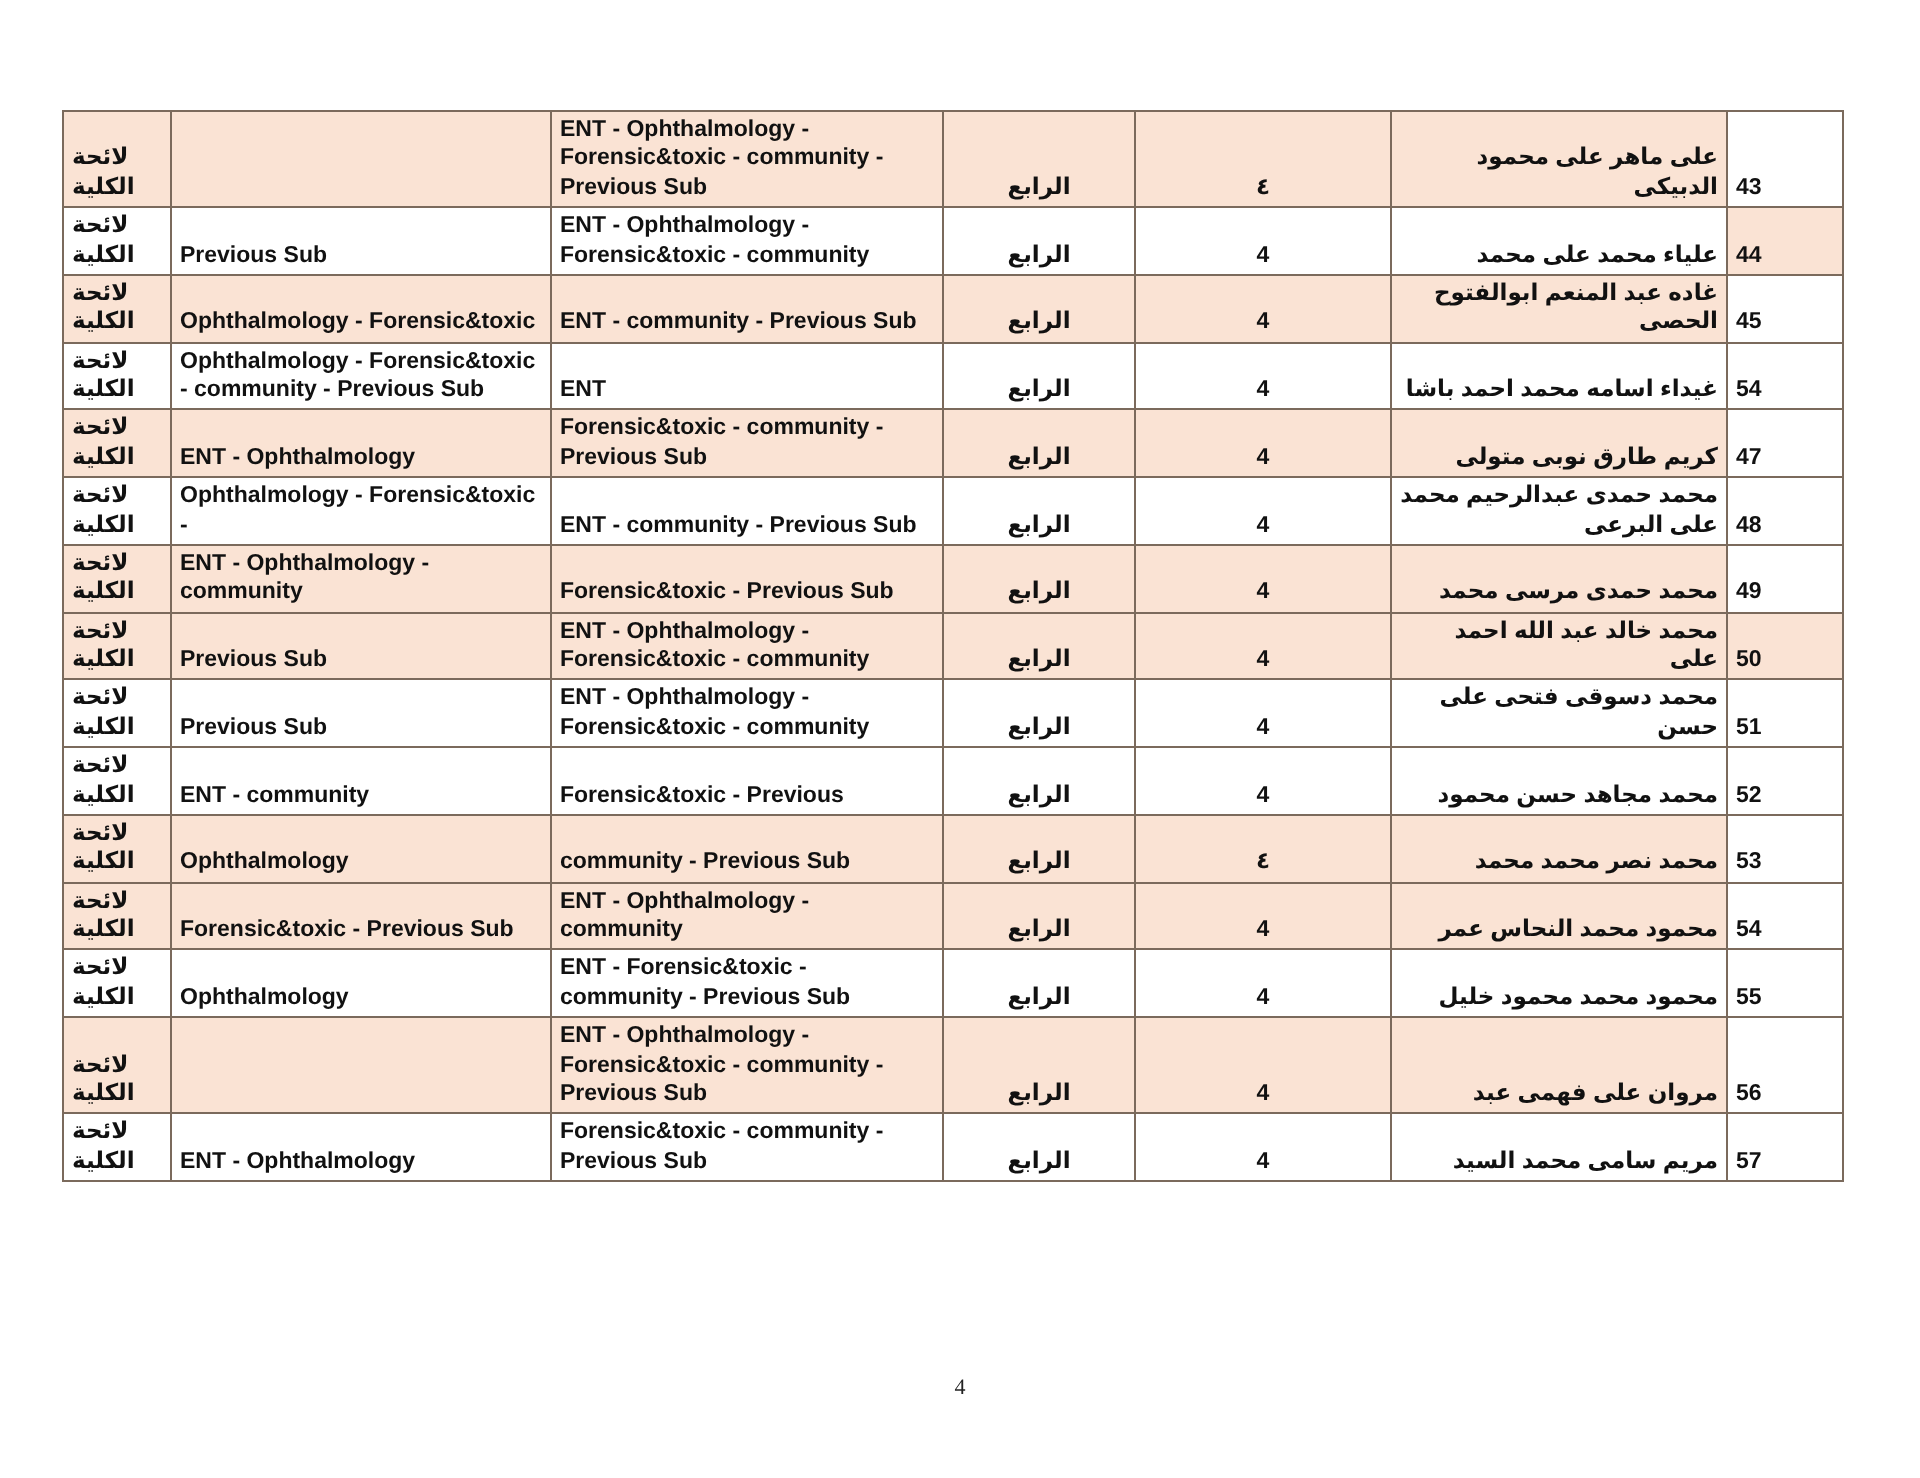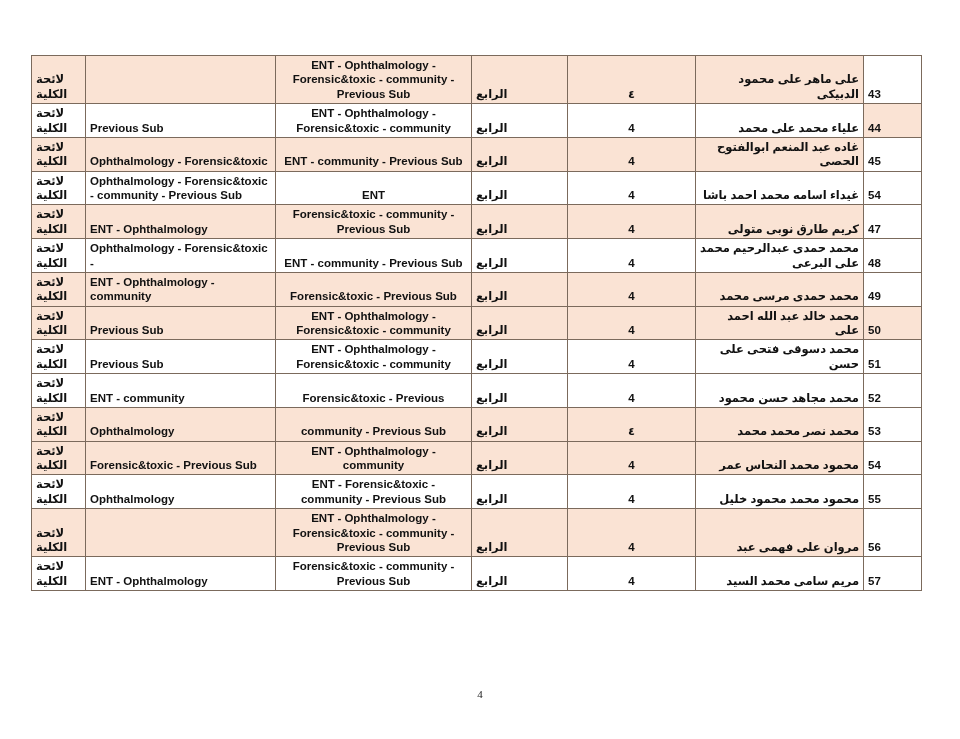--- a/index.html
+++ b/index.html
@@ -60,22 +60,22 @@
     vertical-align: bottom;
     line-height: 1.25;
     box-sizing: border-box;
     overflow: hidden;
   }
 
   
   .c-reg   { width: 54px;  text-align: left; direction: rtl;
              font-size: 9px; font-weight: bold; padding-right: 3px; }
   .c-sub1  { width: 190px; text-align: left; }
-  .c-sub2  { width: 196px; text-align: center; }
-  .c-level { width: 96px;  text-align: left; direction: rtl;
+  .c-sub2  { width: 196px; text-align: left; }
+  .c-level { width: 96px;  text-align: center; direction: rtl;
              font-size: 10.5px; }
   .c-num   { width: 128px; text-align: center; font-size: 11px; }
   .c-name  { width: 168px; text-align: right; direction: rtl;
              font-size: 10.5px; padding-right: 6px; }
   .c-idx   { width: 58px;  text-align: left; font-size: 12.5px; }
 
   tr.shaded td { background: #fae3d4; }
   tr.plain  td { background: #ffffff; }
 
   td.shade-cell { background: #fae3d4 !important; }

